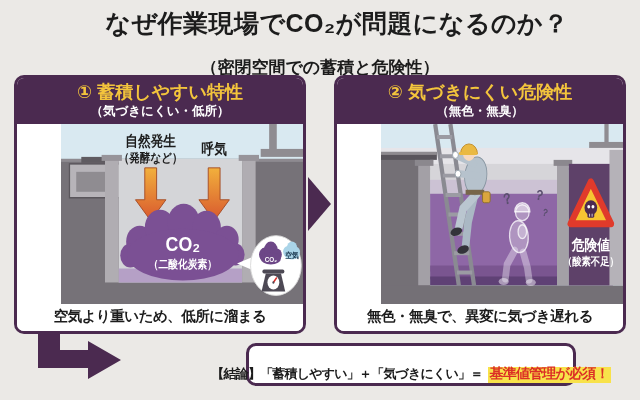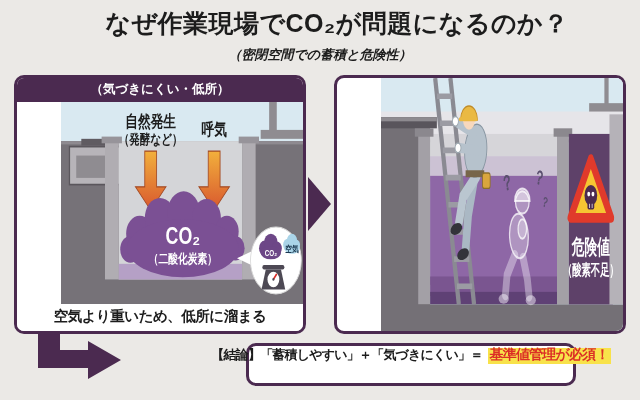--- a/index.html
+++ b/index.html
@@ -5,21 +5,21 @@
   * { margin:0; padding:0; box-sizing:border-box; }
   html,body { width:640px; height:400px; }
   body {
     position:relative; overflow:hidden;
     background:#ebe9e6;
     font-family:"Liberation Sans","DejaVu Sans",sans-serif;
     color:#1c1c1c;
   }
   .title-block { position:absolute; top:7px; left:0; width:640px; text-align:center; }
   .main-title { font-size:25px; font-weight:bold; letter-spacing:0.5px;padding-left:34px; }
-  .sub-title  { font-size:13px; font-weight:bold; margin-top:6px;font-style:italic; }
+  .sub-title  { font-size:17px; font-weight:bold; margin-top:16px; }
 
   .panel {
     position:absolute; top:75px; width:292px; height:259px;
     background:#ffffff; border:3px solid #4b2a50; border-radius:10px;
     overflow:hidden; display:flex; flex-direction:column;
   }
   .panel.left  { left:14px; }
   .panel.right { left:334px; }
   .panel-header { background:#4b2a50; text-align:center; padding:4px 0 5px; flex:0 0 auto; }
   .panel-heading { color:#f3c43c; font-size:18px; font-weight:bold; line-height:1.2; }
@@ -34,39 +34,40 @@
   .gap-arrow {
     position:absolute; left:308px; top:177px; width:0; height:0;
     border-top:27px solid transparent; border-bottom:27px solid transparent;
     border-left:23px solid #4b2a50;
   }
   .flow-arrow-svg { position:absolute; left:0; top:0; width:640px; height:400px; pointer-events:none; }
 
   .conclusion-box {
     position:absolute; left:246px; top:343px; width:330px; height:43px;
     background:#ffffff; border:3px solid #4b2a50; border-radius:10px;
-    display:flex; align-items:flex-start; justify-content:center;
+    display:flex; align-items:flex-end; justify-content:center;
     white-space:nowrap; font-weight:bold; font-size:13px; letter-spacing:-0.8px;
   }
   .conclusion-highlight {
     color:#dc2f26; font-size:14px; margin-left:5px; padding:0 2px;
     background:linear-gradient(transparent 12%, #f8e24a 12%);
   }
   svg text { font-family:"Liberation Sans","DejaVu Sans",sans-serif; }
 </style>
 </head>
 <body>
 
 <div class="title-block">
   <div class="main-title">なぜ作業現場でCO₂が問題になるのか？</div>
   <div class="sub-title">（密閉空間での蓄積と危険性）</div>
 </div>
 
 <div class="panel left">
   <div class="panel-header">
+    <div class="panel-heading">① 蓄積しやすい特性</div>
     <div class="panel-subheading">（気づきにくい・低所）</div>
   </div>
   <div class="scene">
     <svg viewBox="0 0 286 181" preserveAspectRatio="none">
       <defs>
         <linearGradient id="agrad" x1="0" y1="0" x2="0" y2="1">
           <stop offset="0" stop-color="#f2b03c"></stop>
             <stop offset="1" stop-color="#d8572e"></stop>
         </linearGradient>
       </defs>
@@ -142,20 +143,24 @@
         </g>
       </g>
     </svg>
   </div>
   <div class="panel-caption">空気より重いため、低所に溜まる</div>
 </div>
 
 <div class="gap-arrow"></div>
 
 <div class="panel right">
+  <div class="panel-header">
+    <div class="panel-heading">② 気づきにくい危険性</div>
+    <div class="panel-subheading">（無色・無臭）</div>
+  </div>
   <div class="scene">
     <svg viewBox="0 0 286 181" preserveAspectRatio="none">
 
       <rect x="0" y="0" width="286" height="26" fill="#d9e9f1"></rect>
       <g>
         <rect x="264" y="0" width="5" height="20" fill="#8f8c91"></rect>
         <rect x="246" y="18" width="40" height="7" fill="#8f8c91"></rect>
       </g>
 
       <rect x="0" y="24" width="286" height="22" fill="#e6e5e9"></rect>
@@ -237,20 +242,21 @@
         <rect x="244" y="89" width="8" height="5" rx="1.5" fill="#4b2a50"></rect>
         <circle cx="245.5" cy="83" r="1.7" fill="#ffffff"></circle>
         <circle cx="250.5" cy="83" r="1.7" fill="#ffffff"></circle>
         <line x1="246.5" y1="90" x2="246.5" y2="93" stroke="#ffffff" stroke-width="0.8"></line>
         <line x1="249.5" y1="90" x2="249.5" y2="93" stroke="#ffffff" stroke-width="0.8"></line>
       </g>
       <text x="248" y="126" text-anchor="middle" font-size="15" font-weight="bold" fill="#ffffff">危険値</text>
       <text x="248" y="141" text-anchor="middle" font-size="11" font-weight="bold" fill="#ffffff">（酸素不足）</text>
     </svg>
   </div>
+  <div class="panel-caption">無色・無臭で、異変に気づき遅れる</div>
 </div>
 
 <svg class="flow-arrow-svg">
   <polygon points="38,331 60,331 60,350 88,350 88,341 121,360 88,379 88,368 38,368" fill="#4b2a50"></polygon>
 </svg>
 
 <div class="conclusion-box">
   <span>【結論】「蓄積しやすい」＋「気づきにくい」＝</span>
   <span class="conclusion-highlight">基準値管理が必須！</span>
 </div>

